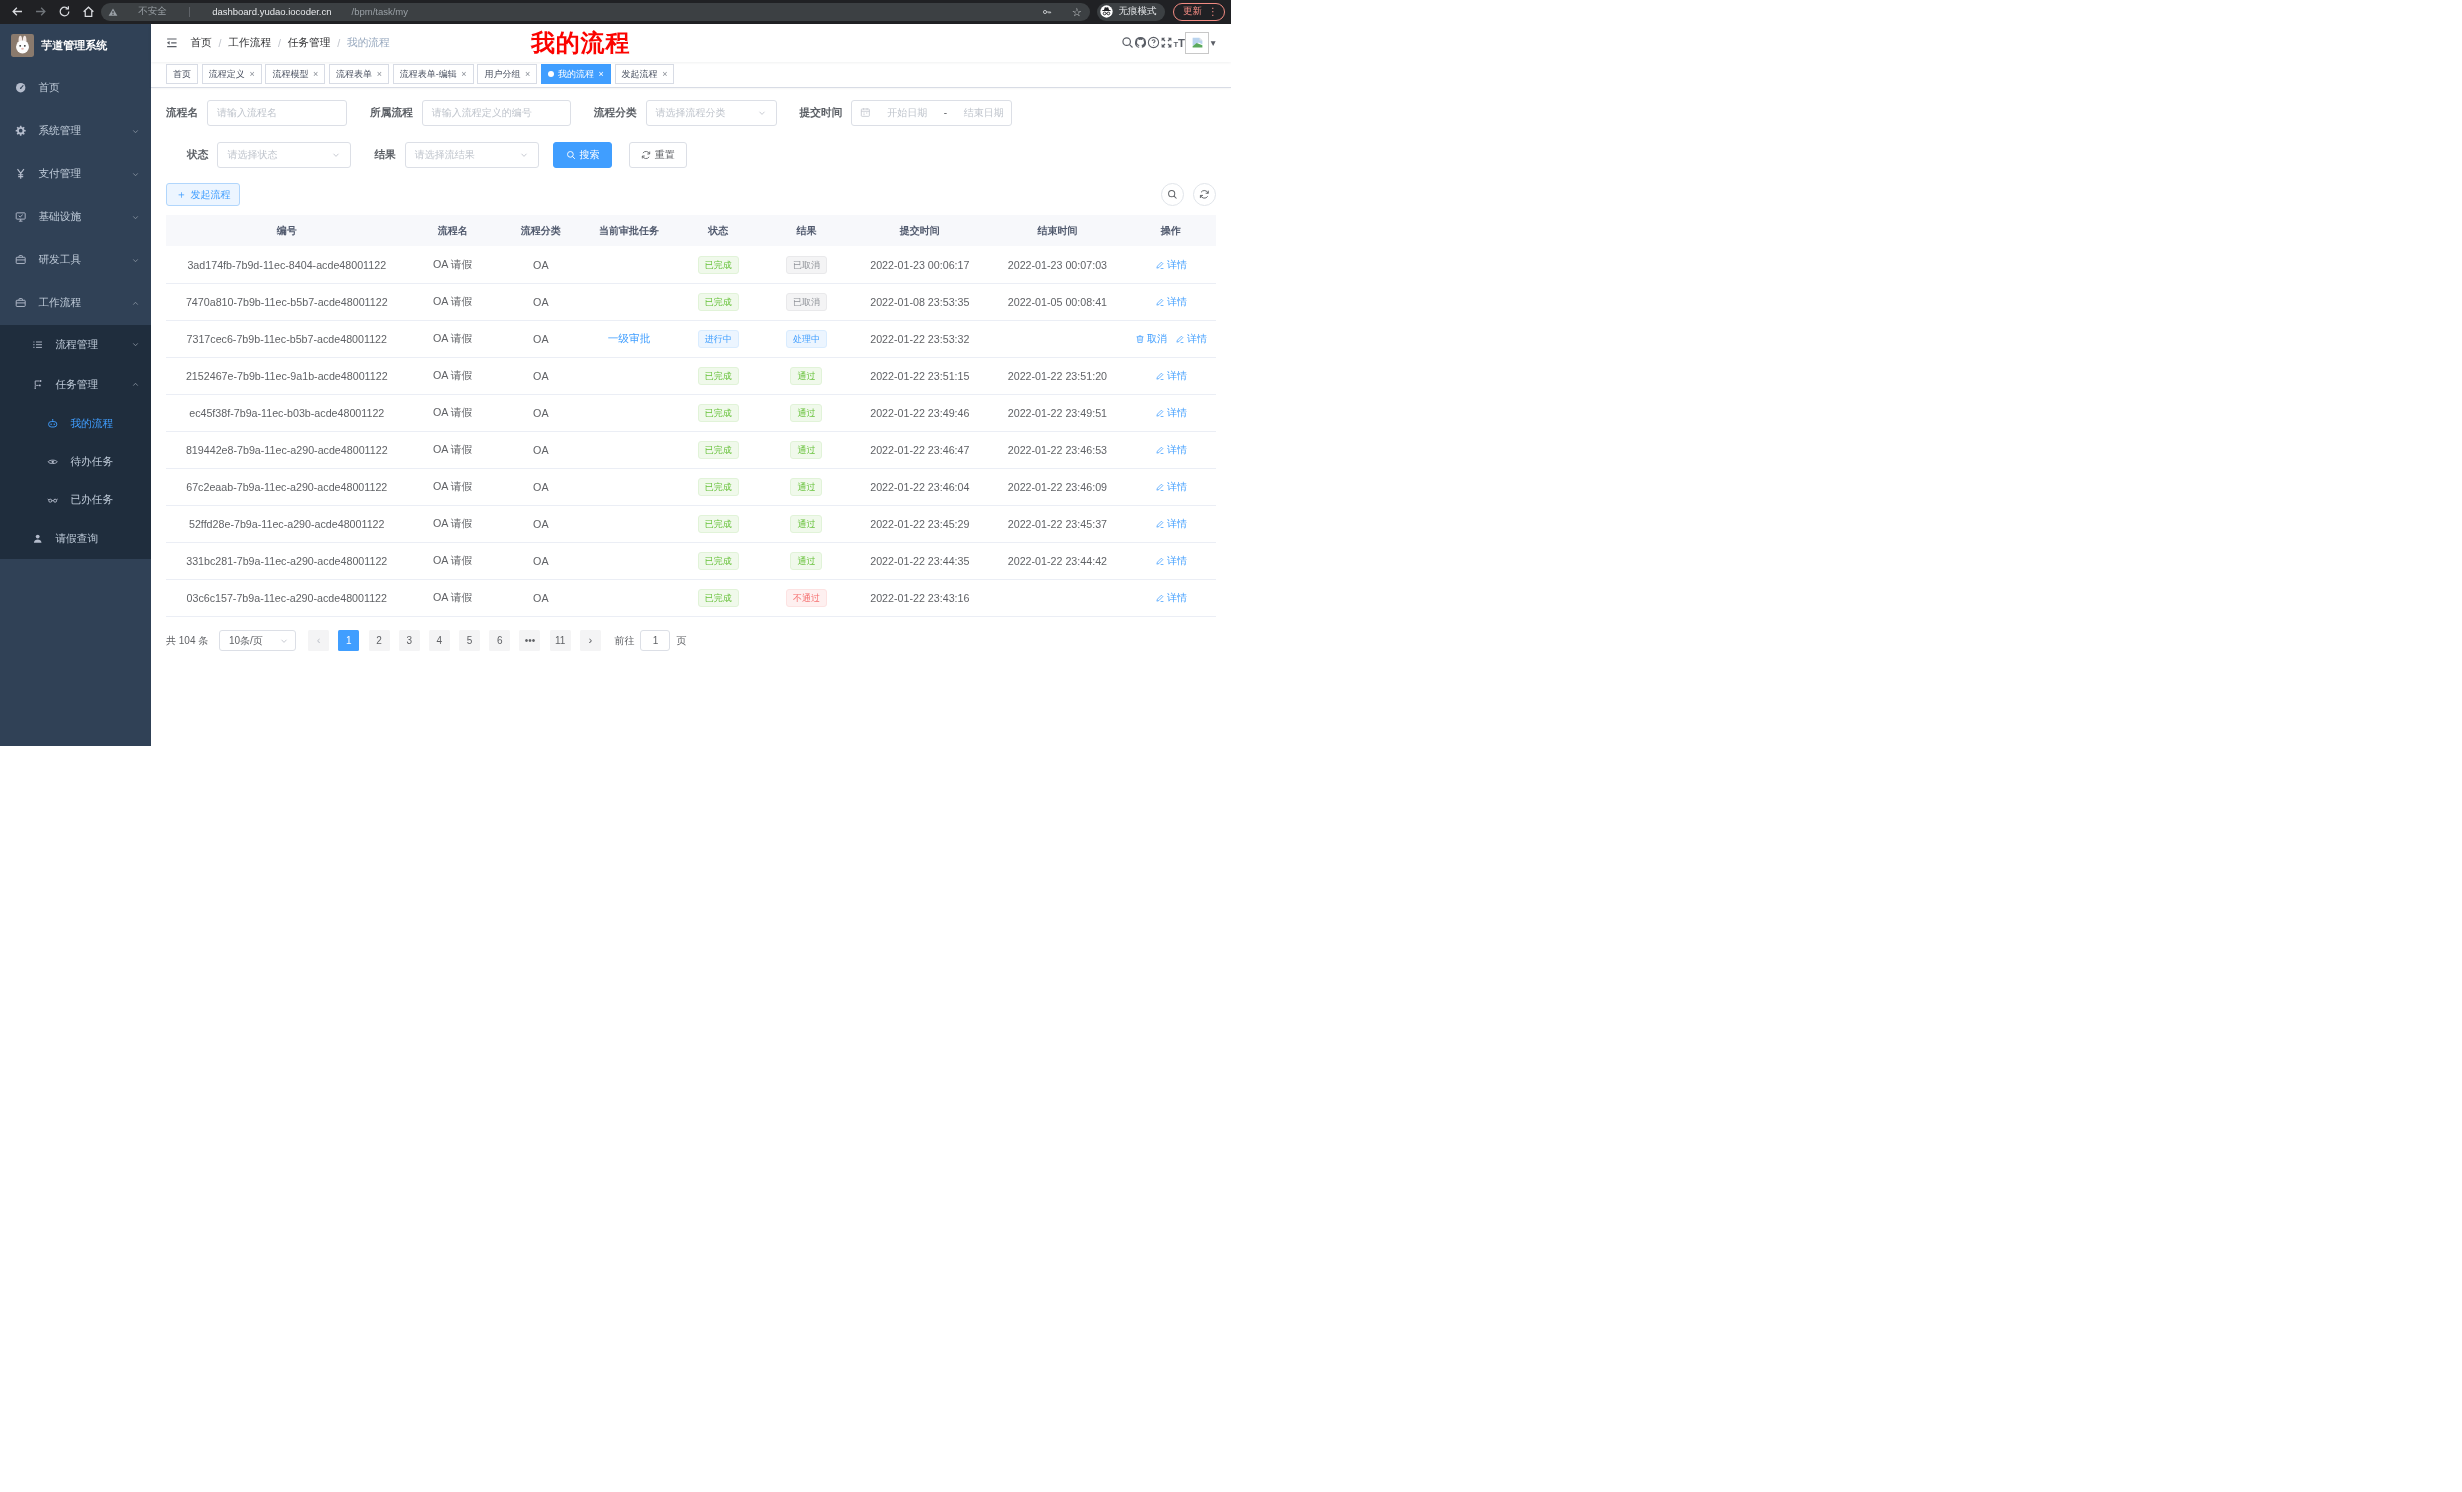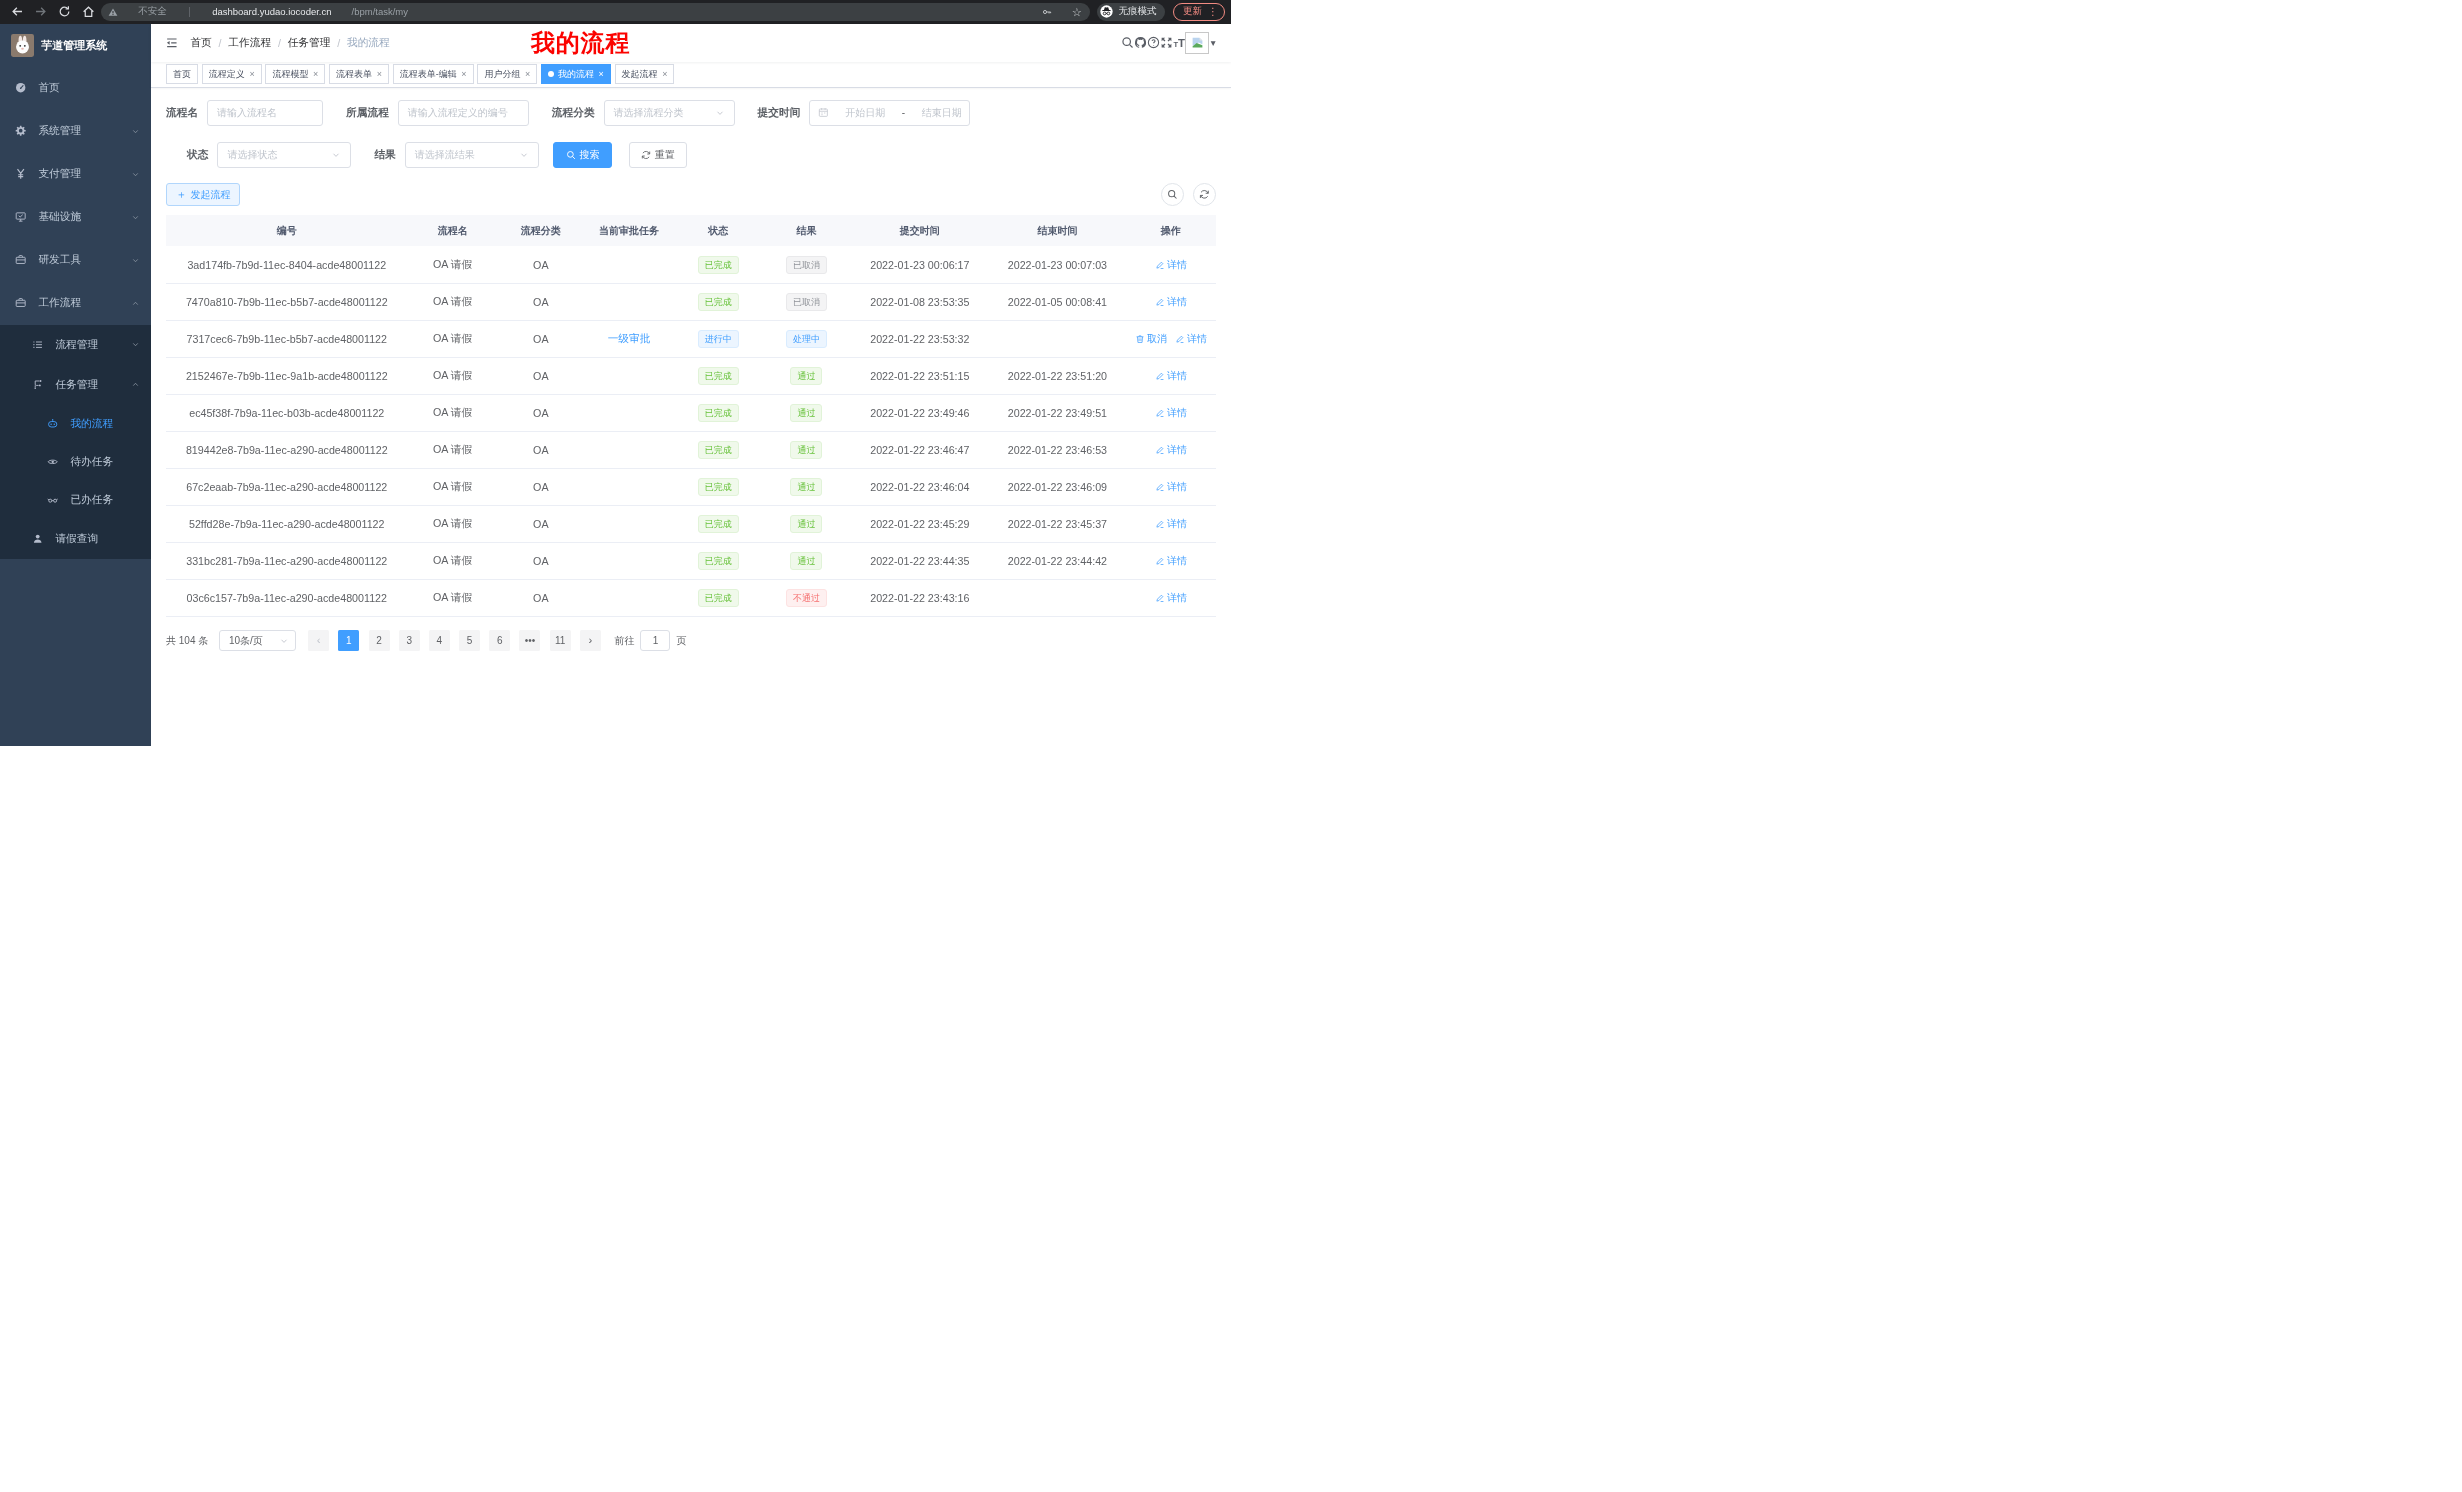--- a/index.html
+++ b/index.html
@@ -77,21 +77,21 @@
 
   
   .content { flex:1; padding:12px 15px 0; overflow:hidden; }
   .filter-row { display:flex; align-items:center; margin-bottom:16.7px; }
   .f-item { display:flex; align-items:center; margin-right:23px; }
   .f-item label { font-size:10.7px; font-weight:600; color:#5c6066; margin-right:9px; white-space:nowrap; }
   .fake-input { height:26px; border:0.8px solid #dcdfe6; border-radius:3px; background:#fff; display:flex;
     align-items:center; padding:0 9px; font-size:10px; cursor:text; }
   .ph { color:#bfc4cc; white-space:nowrap; }
   .fake-input .chevicon { margin-left:auto; width:10px; height:10px; color:#c0c4cc; display:inline-flex; }
-  .w-name{width:116px} .w-owner{width:131px} .w-cat{width:131px} .w-status{width:134px} .w-result{width:134px}
+  .w-name{width:140px} .w-owner{width:149px} .w-cat{width:131px} .w-status{width:134px} .w-result{width:134px}
   .daterange { width:161px; padding:0 7.6px; justify-content:space-between; cursor:pointer; }
   .daterange .icon { width:10.7px; height:10.7px; color:#c0c4cc; display:inline-flex; }
   .daterange .rsep { color:#606266; font-size:10px; }
   .btn { height:26px; border-radius:3px; font-size:10px; display:inline-flex; align-items:center; gap:3.8px;
     padding:0 11.4px; cursor:pointer; border:0.8px solid transparent; }
   .btn .icon { width:10px; height:10px; display:inline-flex; }
   .btn-primary { background:#409eff; color:#fff; border-color:#409eff; margin-right:16.7px; }
   .btn-plain { background:#fff; color:#606266; border-color:#dcdfe6; }
 
   .toolbar { display:flex; align-items:center; justify-content:space-between; margin:1.5px 0 9px; }

